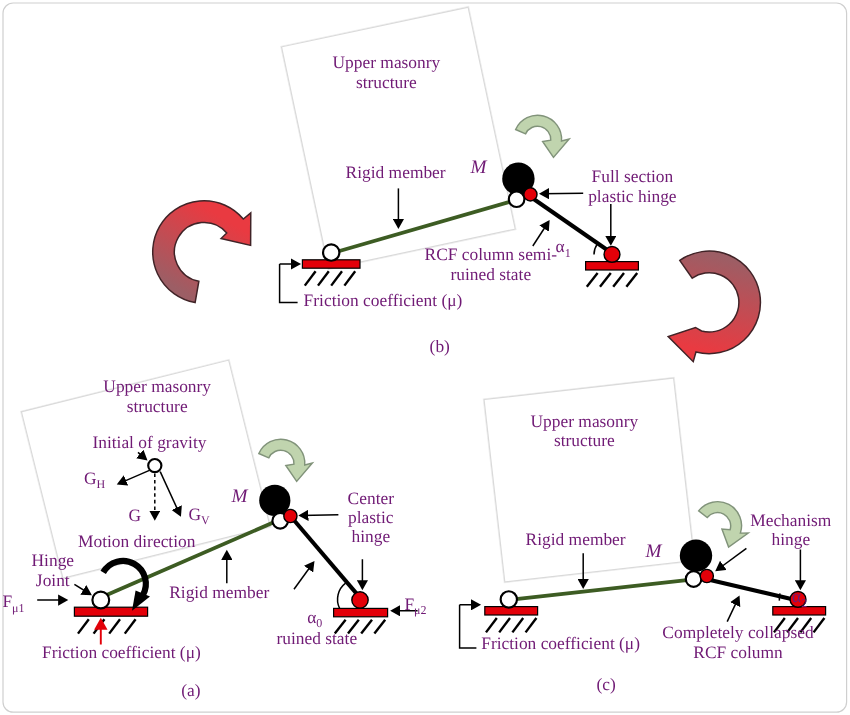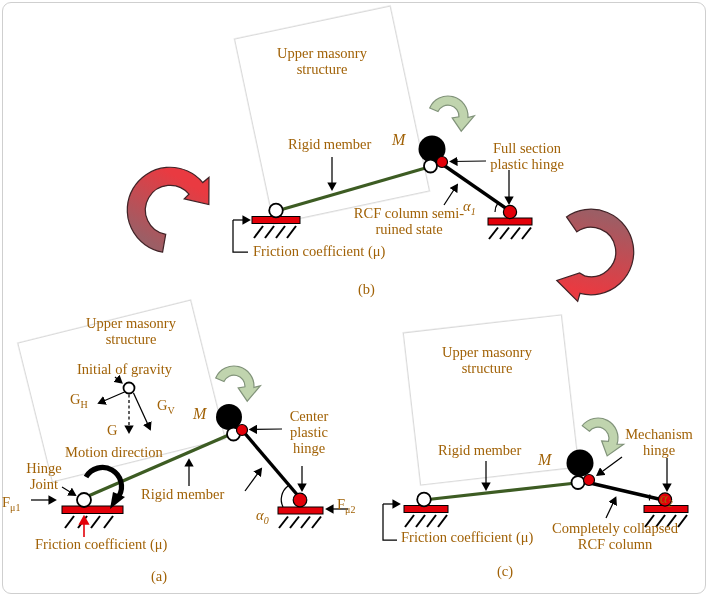--- a/index.html
+++ b/index.html
@@ -1,26 +1,26 @@
 <!DOCTYPE html>
 <html style="--c-support-red: #e30009; --c-member-green: #3d5c23; --c-rotation-arrow-green: #c0d4ae; --c-transition-arrow-tail: #9c5e65; --c-transition-arrow-head: #e93a41;"><head>
 <meta charset="utf-8">
 <style>
   html,body{margin:0;padding:0;background:#fff;}
   #canvas{position:relative;width:708px;height:596px;background:#fff;overflow:hidden;
-          font-family:"Liberation Serif","DejaVu Serif",serif;color:#a16207;}
+          font-family:"Liberation Serif","DejaVu Serif",serif;color:#701a75;}
   #frame{position:absolute;left:2px;top:2px;right:2px;bottom:2px;border:1.5px solid #cfcfcf;border-radius:9px;}
   .masonry-box{position:absolute;background:#fff;border:1px solid #dadada;box-shadow:0 0 0 0.5px #eee;}
   #box-b{left:252px;top:20px;width:158px;height:188px;transform:rotate(-12deg);}
   #box-a{left:32px;top:319px;width:177px;height:142px;transform:rotate(-14deg);}
   #box-c{left:411px;top:323px;width:158px;height:152px;transform:rotate(-6.5deg);}
   svg#gfx{position:absolute;left:0;top:0;}
   .lbl{position:absolute;font-size:14.5px;line-height:1.1;white-space:nowrap;}
   .ctr{text-align:center;white-space:normal;}
-  .it{font-style:italic;}
+  .it{}
   .mass-lbl{font-size:16px;font-style:italic;}
   .lbl sub{font-size:10px;line-height:0;}
   .glin{stroke:var(--c-member-green);stroke-width:3.2;}
   .blin{stroke:#000;stroke-width:3.4;}
   .bar{fill:var(--c-support-red);stroke:#000;stroke-width:1;}
   .hat{stroke:#000;stroke-width:2;}
   .wc{fill:#fff;stroke:#000;stroke-width:1.8;}
   .rc{fill:var(--c-support-red);stroke:#000;stroke-width:1.2;}
   .mc{fill:#000;}
   .thin{stroke:#000;stroke-width:1.25;fill:none;}
@@ -186,33 +186,34 @@
   <div class="lbl ctr" style="left:350px;top:206px;width:118px">RCF column semi-ruined state</div>
   <div class="lbl ctr" style="left:484px;top:141px;width:86px">Full section plastic hinge</div>
   <div class="lbl it" style="left:463px;top:199px"><span>α</span><sub>1</sub></div>
   <div class="lbl" style="left:253px;top:244px">Friction coefficient (μ)</div>
   <div class="lbl" style="left:358px;top:282px">(b)</div>
 
   <div class="lbl ctr" style="left:79px;top:316px;width:104px">Upper masonry structure</div>
   <div class="lbl" style="left:77px;top:362px">Initial of gravity</div>
   <div class="lbl" style="left:70px;top:392px"><span>G</span><sub>H</sub></div>
   <div class="lbl" style="left:107px;top:423px">G</div>
-  <div class="lbl" style="left:157px;top:398px"><span>G</span><sub>V</sub></div>
+  <div class="lbl" style="left:157px;top:422px"><span>G</span><sub>V</sub></div>
   <div class="lbl" style="left:65px;top:445px">Motion direction</div>
   <div class="lbl ctr" style="left:21px;top:461px;width:46px">
     <div>Hinge</div>
     <div>Joint</div>
   </div>
   <div class="lbl" style="left:2px;top:495px"><span>F</span><sub>μ1</sub></div>
   <div class="lbl" style="left:141px;top:487px">Rigid member</div>
   <div class="lbl mass-lbl" style="left:193px;top:405px">M</div>
   <div class="lbl ctr" style="left:283px;top:409px;width:52px">Center plastic hinge</div>
   <div class="lbl it" style="left:256px;top:508px"><span>α</span><sub>0</sub></div>
   <div class="lbl" style="left:337px;top:497px"><span>F</span><sub>μ2</sub></div>
   <div class="lbl ctr" style="left:196px;top:526px;width:136px">
+    <div>ruined state</div>
   </div>
   <div class="lbl" style="left:35px;top:537px">Friction coefficient (μ)</div>
   <div class="lbl" style="left:151px;top:569px">(a)</div>
 
   <div class="lbl ctr" style="left:435px;top:345px;width:104px">Upper masonry structure</div>
   <div class="lbl" style="left:438px;top:443px">Rigid member</div>
   <div class="lbl mass-lbl" style="left:538px;top:451px">M</div>
   <div class="lbl ctr" style="left:617px;top:427px;width:84px">Mechanism hinge</div>
   <div class="lbl it" style="left:660px;top:491px"><span>α</span><sub>2</sub></div>
   <div class="lbl ctr" style="left:544px;top:521px;width:142px">Completely collapsed RCF column</div>

